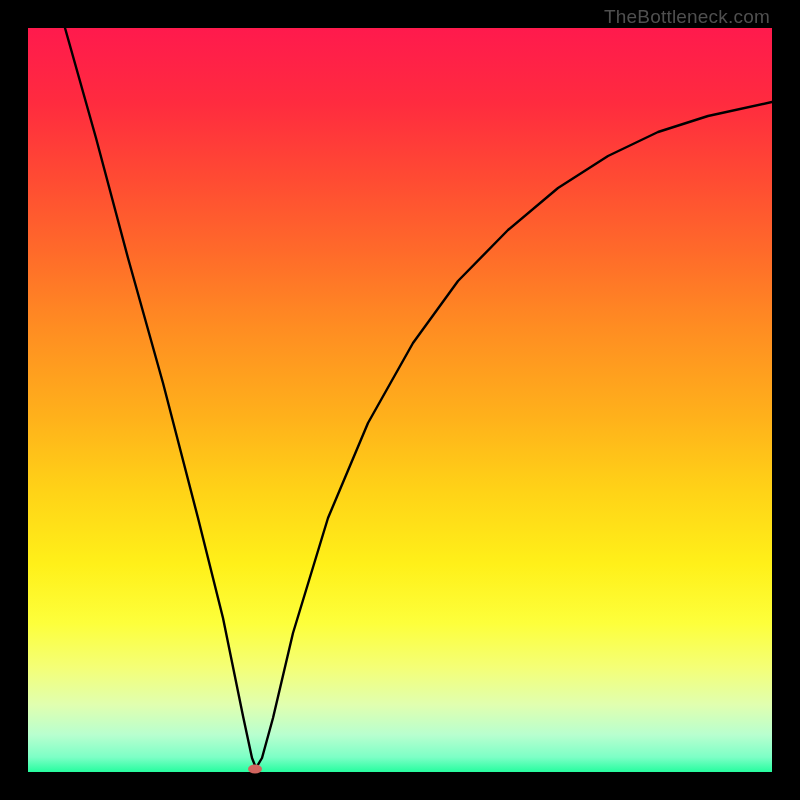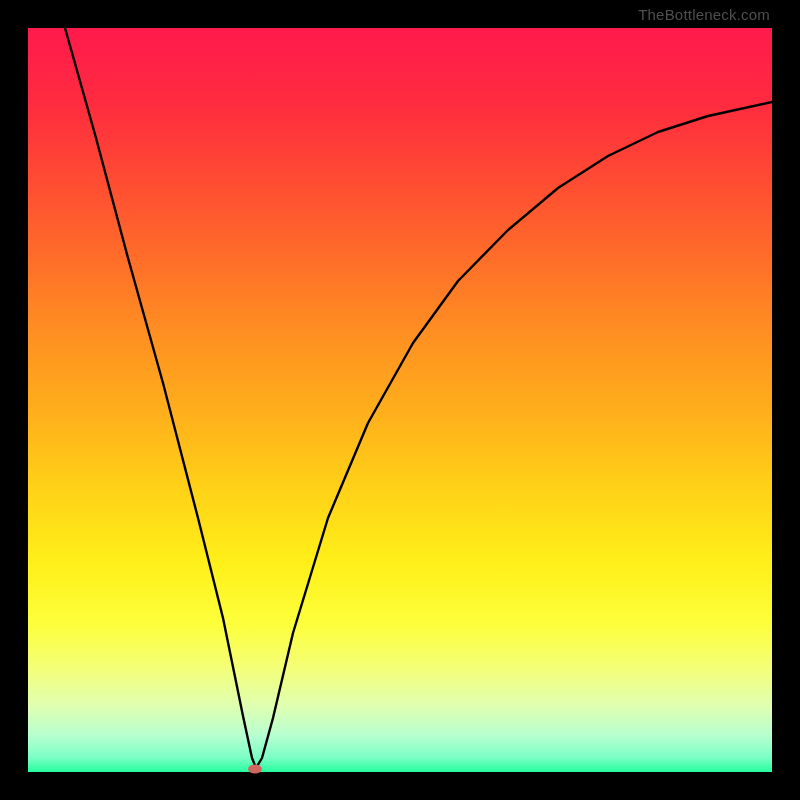--- a/index.html
+++ b/index.html
@@ -26,21 +26,21 @@
       #e0ffb0 91%,
       #b8ffcf 95%,
       #7dffc6 98%,
       #26fd9f 100%);
   }
   .watermark {
     position: absolute;
     top: 6px;
     right: 30px;
     color: #4f4f4f;
-    font-size: 15px;
+    font-size: 19px;
     font-weight: 400;
     letter-spacing: 0.2px;
   }
   .curve {
     position: absolute;
     left: 0;
     top: 0;
     width: 744px;
     height: 744px;
   }

